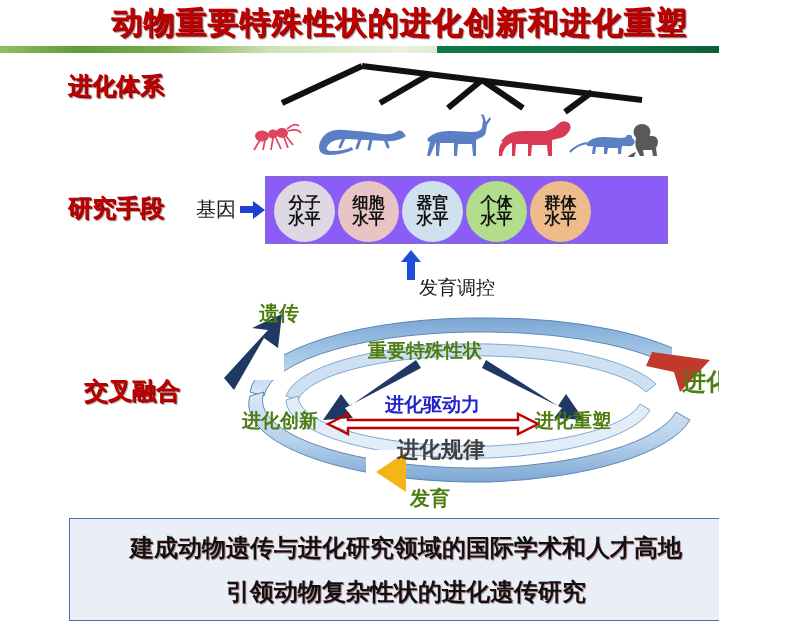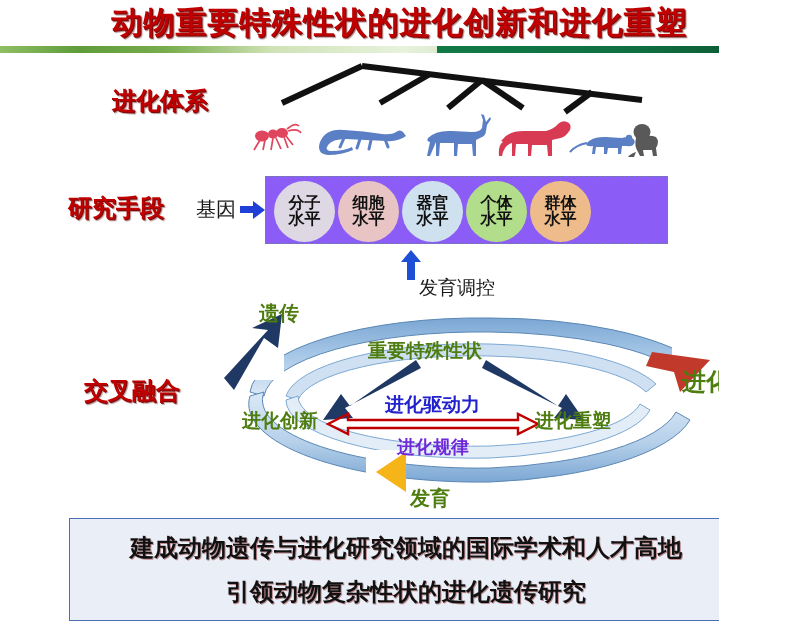--- a/index.html
+++ b/index.html
@@ -34,21 +34,21 @@
     background:linear-gradient(to right,#107a46 0%, #0f6f40 55%, #0d4f2e 100%);
   }
 
   
   .rowlabel{
     position:absolute;
     font-size:24px;font-weight:bold;color:#C00000;
     text-shadow:1px 1px 0 #7a0b0b, 2px 2px 1px rgba(90,10,10,.40);
     white-space:nowrap;
   }
-  #lbl-tree{left:68px;top:85px;margin-left:44px;}
+  #lbl-tree{left:68px;top:70px;}
   #lbl-method{left:68px;top:192px;}
   #lbl-fusion{left:84px;top:375px;}
 
   
   .tree-wrap{position:absolute;left:240px;top:58px;width:420px;height:110px;}
   .animals{position:absolute;left:240px;top:112px;width:420px;height:50px;}
 
   
   .methods-box{
     position:absolute;left:265px;top:176px;width:403px;height:68px;
@@ -88,21 +88,21 @@
   .cycle{position:absolute;left:190px;top:300px;width:575px;height:215px;}
 
   .cyc-text{position:absolute;white-space:nowrap;font-weight:bold;color:#4d7c0f;}
   #t-heredity{left:69px;top:0px;font-size:20px;}
   #t-evolution{left:492px;top:66px;font-size:24px;}
   #t-development{left:188px;top:185px;font-size:20px;margin-left:32px;}
   #t-trait{left:178px;top:38px;font-size:19px;font-weight:bold;}
   #t-innovation{left:52px;top:108px;font-size:19px;}
   #t-remodel{left:345px;top:108px;font-size:19px;}
   #t-driver{left:195px;top:92px;font-size:19px;color:#2222CC;}
-  #t-law{left:207px;top:135px;font-size:18px;color:#6d28d9;}
+  #t-law{left:207px;top:135px;font-size:22px;color:#404040;}
 
   
   .statement{
     position:absolute;left:69px;top:518px;width:662px;height:103px;
     background:#eaeef7;
     border:1.6px solid #4a6fb5;
     box-sizing:border-box;
     display:flex;flex-direction:column;align-items:center;justify-content:center;
     gap:12px;
     padding-left:12px;

